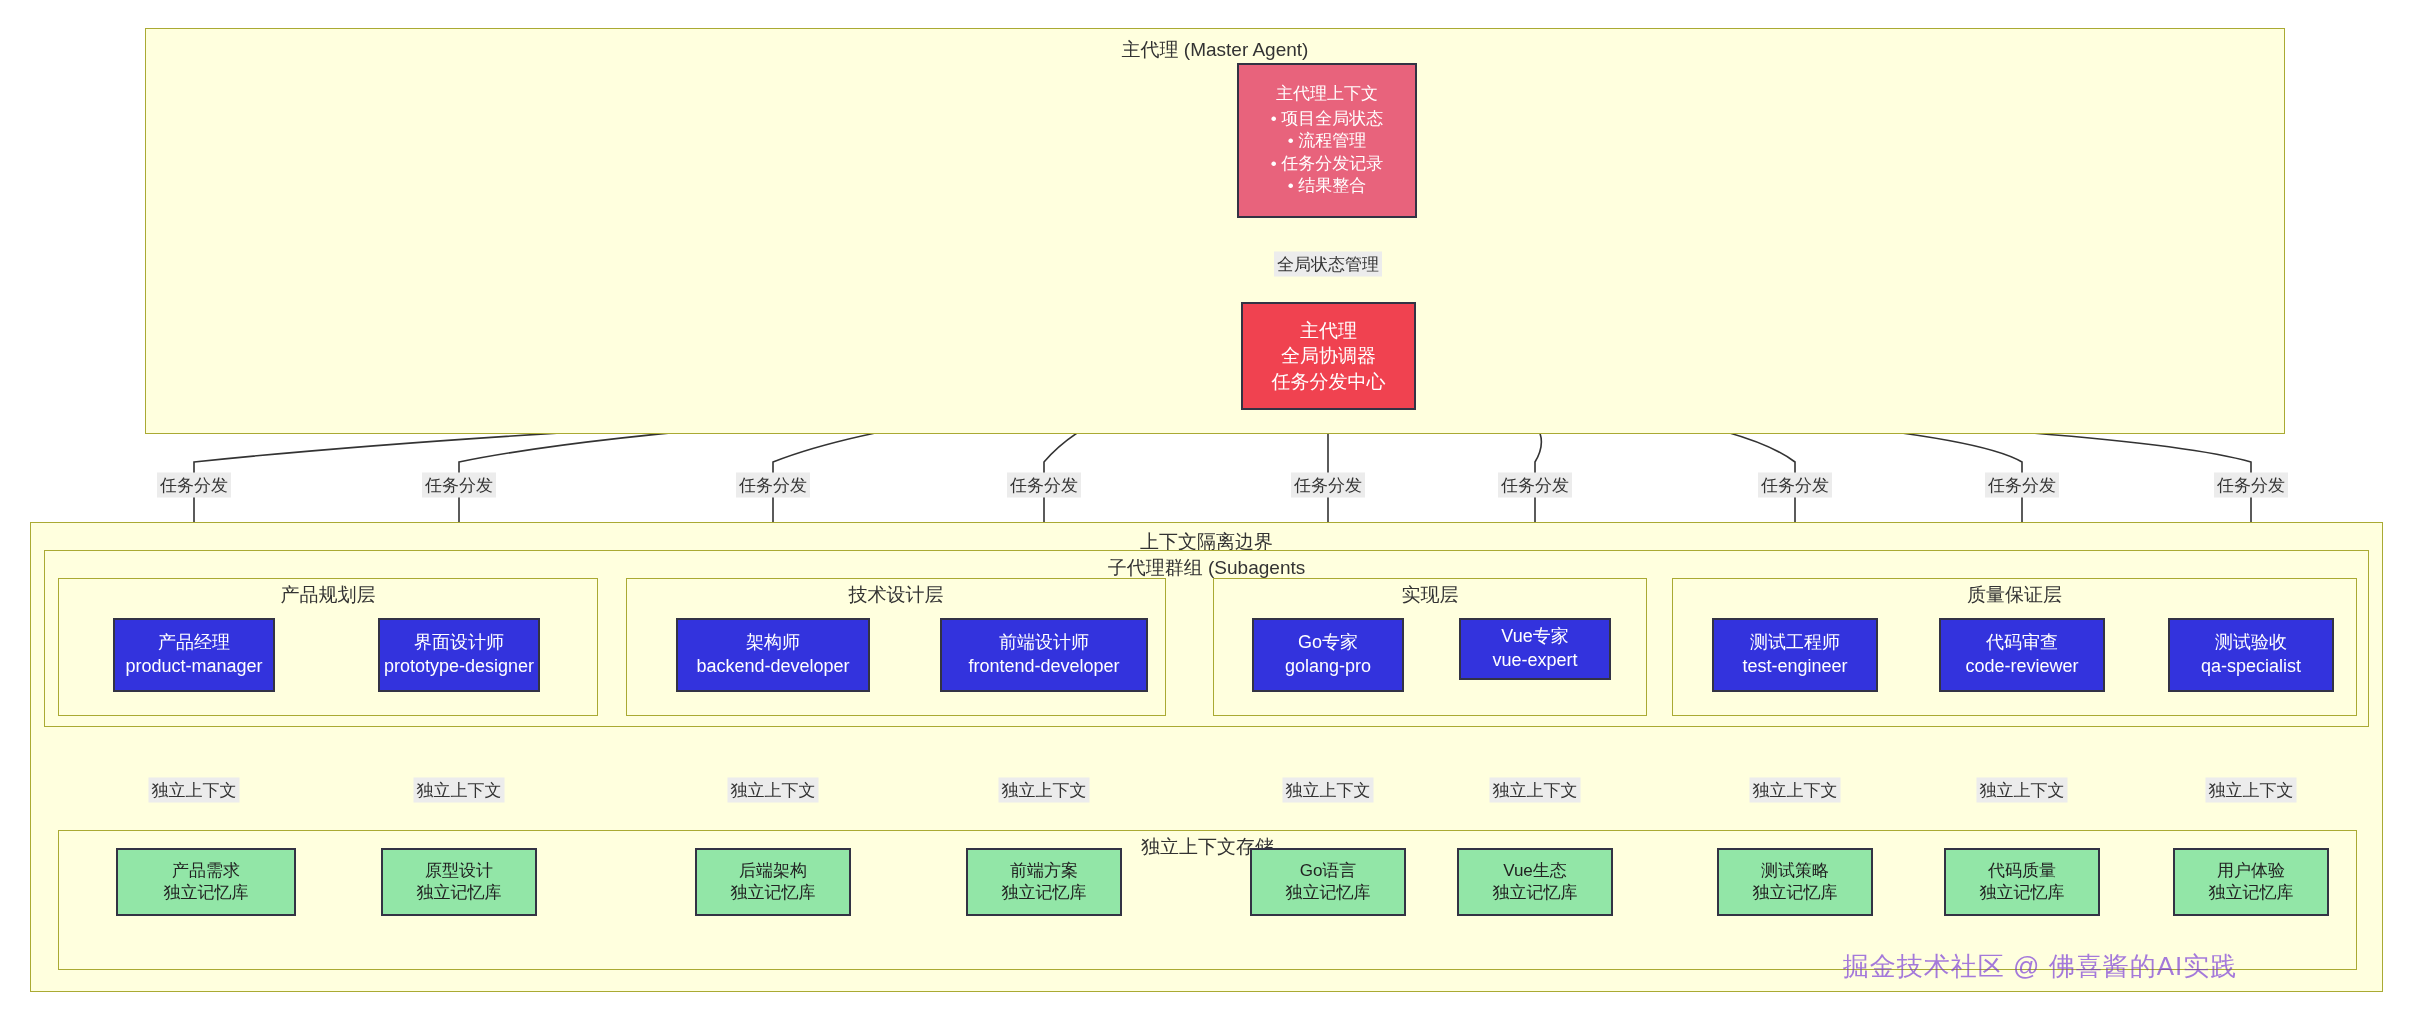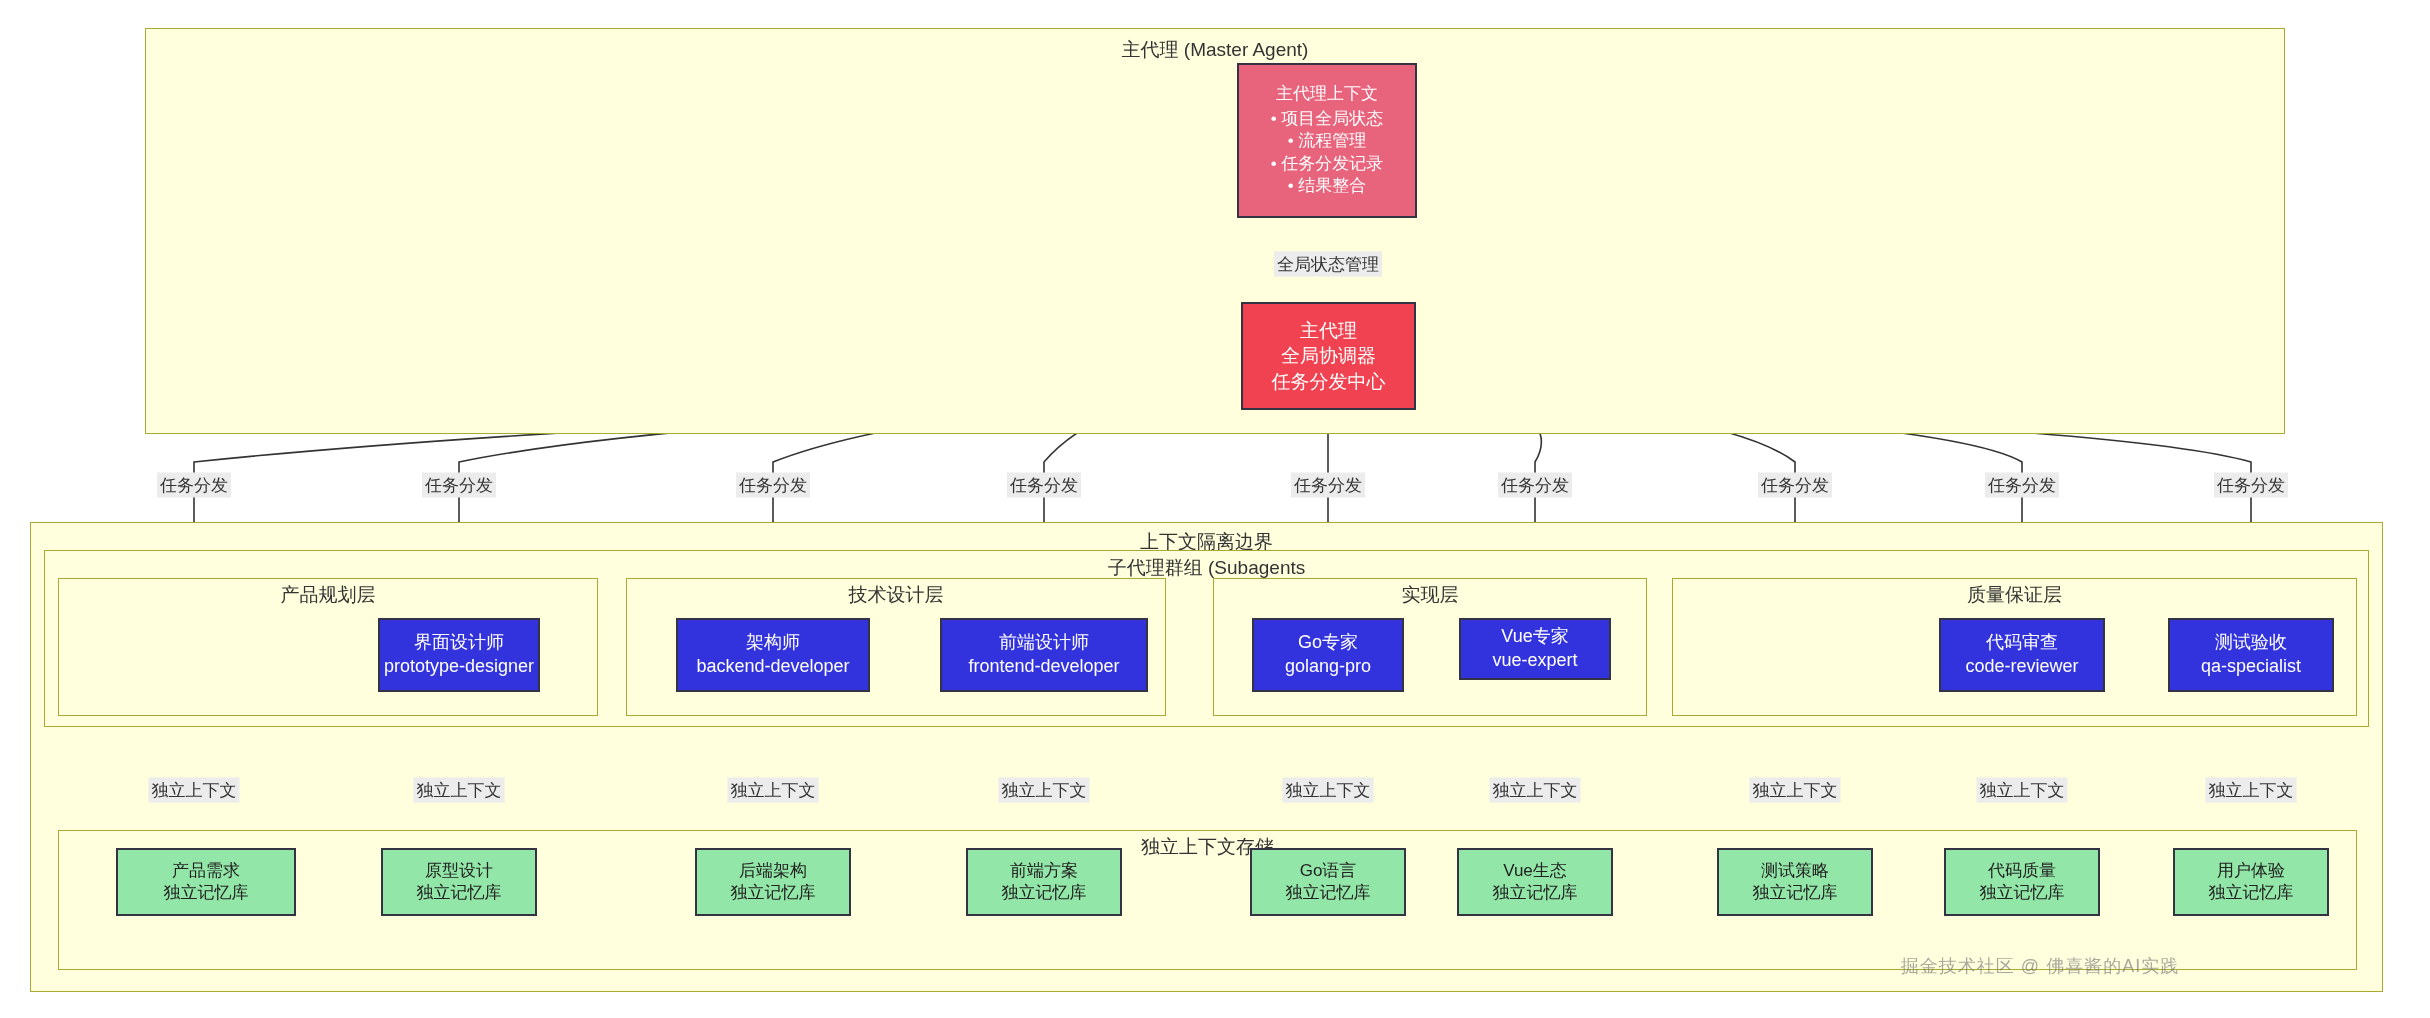--- a/index.html
+++ b/index.html
@@ -102,22 +102,22 @@
     font-size: 17px;
     padding: 1px 3px;
     white-space: nowrap;
     z-index: 3;
     transform: translate(-50%, -50%);
   }
 
   
   .watermark {
     position: absolute;
-    font-size: 18px;
-    color: #737373;
+    font-size: 26px;
+    color: #6d28d9;
     opacity: 0.62;
     white-space: nowrap;
     z-index: 6;
     letter-spacing: 1px;
   }
 </style>
 </head>
 <body>
 
 <div id="stage">
@@ -200,39 +200,47 @@
   <div class="cluster" style="left:626px; top:578px; width:540px; height:138px;">
     <div class="cluster-label" style="top:3px;">技术设计层</div>
   </div>
   <div class="cluster" style="left:1213px; top:578px; width:434px; height:138px;">
     <div class="cluster-label" style="top:3px;">实现层</div>
   </div>
   <div class="cluster" style="left:1672px; top:578px; width:685px; height:138px;">
     <div class="cluster-label" style="top:3px;">质量保证层</div>
   </div>
 
+  <div class="node node-agent" style="left:113px;  top:618px; width:162px; height:74px;">
+    <span class="line">产品经理</span>
+    <span class="line">product-manager</span>
+  </div>
   <div class="node node-agent" style="left:378px;  top:618px; width:162px; height:74px;">
     <span class="line">界面设计师</span>
     <span class="line">prototype-designer</span>
   </div>
   <div class="node node-agent" style="left:940px;  top:618px; width:208px; height:74px;">
     <span class="line">前端设计师</span>
     <span class="line">frontend-developer</span>
   </div>
   <div class="node node-agent" style="left:676px;  top:618px; width:194px; height:74px;">
     <span class="line">架构师</span>
     <span class="line">backend-developer</span>
   </div>
   <div class="node node-agent" style="left:1252px; top:618px; width:152px; height:74px;">
     <span class="line">Go专家</span>
     <span class="line">golang-pro</span>
   </div>
   <div class="node node-agent" style="left:1459px; top:618px; width:152px; height:62px;">
     <span class="line">Vue专家</span>
     <span class="line">vue-expert</span>
+  </div>
+  <div class="node node-agent" style="left:1712px; top:618px; width:166px; height:74px;">
+    <span class="line">测试工程师</span>
+    <span class="line">test-engineer</span>
   </div>
   <div class="node node-agent" style="left:1939px; top:618px; width:166px; height:74px;text-align:right;">
     <span class="line">代码审查</span>
     <span class="line">code-reviewer</span>
   </div>
   <div class="node node-agent" style="left:2168px; top:618px; width:166px; height:74px;">
     <span class="line">测试验收</span>
     <span class="line">qa-specialist</span>
   </div>
 

